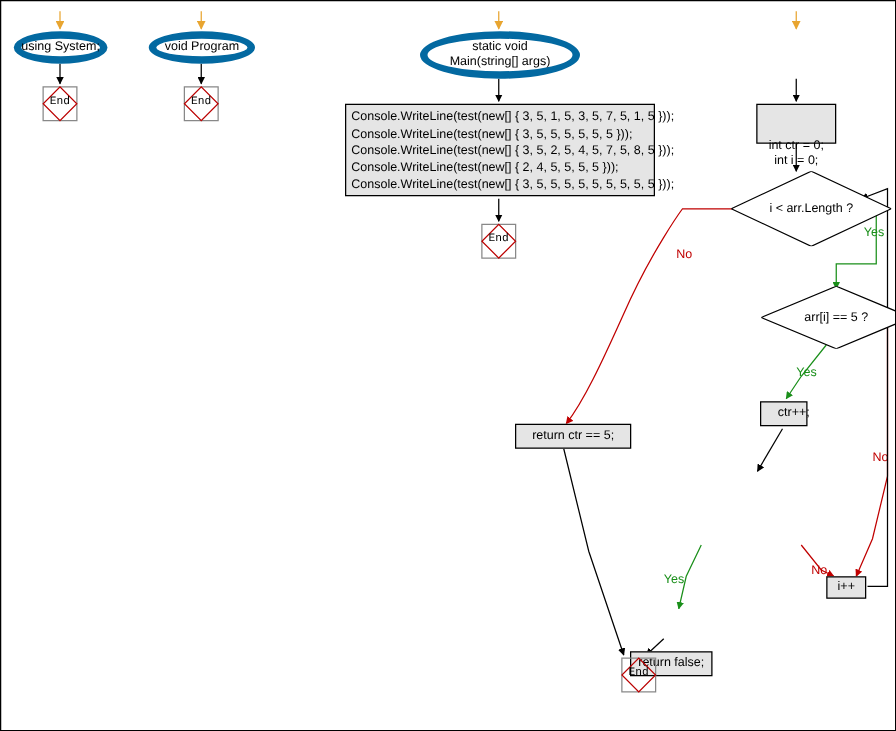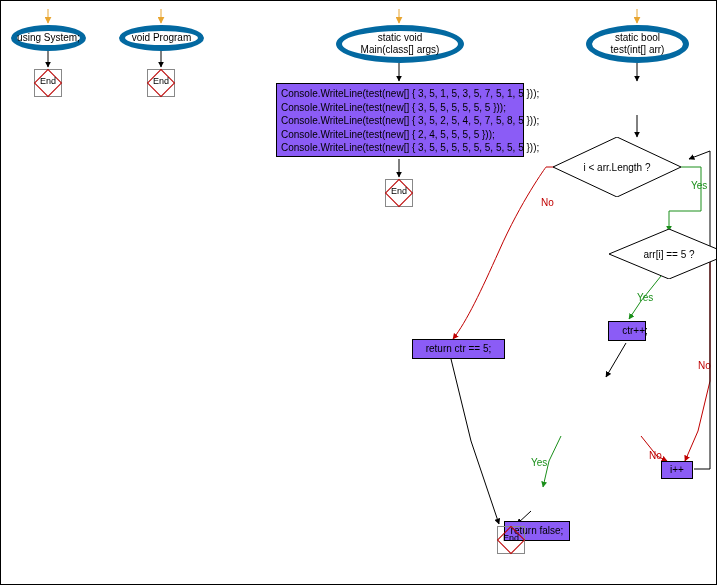--- a/index.html
+++ b/index.html
@@ -28,33 +28,34 @@
   }
   .ellipse {
     border: 6px solid #0369a1;
     border-radius: 50%;
     display: flex;
     align-items: center;
     justify-content: center;
   }
   .rect {
     border: 1px solid #000;
-    background: #8b5cf6;
+    background: #e5e5e5;
   }
   .rect > span {
     display: flex;
     flex-direction: column;
     align-items: center;
     justify-content: center;
     height: 100%;
   }
   .endbox {
     position: absolute;
     width: 28px;
     height: 28px;
+    font-family: Liberation Mono, monospace;
   }
   .endbox .sq {
     position: absolute;
     width: 28px;
     height: 28px;
     border: 1px solid #888;
     box-sizing: border-box;
   }
   .endbox .dia {
     position: absolute;
@@ -186,43 +187,43 @@
     <span>void Program</span>
   </div>
   <div class="endbox" style="left:146px; top:68px;">
     <div class="sq"></div>
       <div class="dia"></div>
     <div class="lbl">End</div>
   </div>
 
   <div class="node ellipse" style="left:335px; top:24px; width:128px; height:38px; white-space:pre;">
     <span>static void
-Main(class[] args)</span>
+Main(string[] args)</span>
   </div>
 
   <div class="node rect codeblock" style="left:275px; top:82px; width:248px; height:74px;">
     <div>Console.WriteLine(test(new[] { 3, 5, 1, 5, 3, 5, 7, 5, 1, 5 }));</div>
     <div>Console.WriteLine(test(new[] { 3, 5, 5, 5, 5, 5, 5 }));</div>
     <div>Console.WriteLine(test(new[] { 3, 5, 2, 5, 4, 5, 7, 5, 8, 5 }));</div>
     <div>Console.WriteLine(test(new[] { 2, 4, 5, 5, 5, 5 }));</div>
     <div>Console.WriteLine(test(new[] { 3, 5, 5, 5, 5, 5, 5, 5, 5, 5 }));</div>
   </div>
   <div class="endbox" style="left:384px; top:178px;">
     <div class="sq"></div>
       <div class="dia"></div>
     <div class="lbl">End</div>
   </div>
 
-  <div class="node ellipse" style="left:585px; top:24px; width:103px; height:38px; white-space:pre;">
-    <span>static bool
-test(int[] arr)</span>
-  </div>
-
-
-  <div class="diamond" style="left:552px; top:136px; width:128px; height:60px;">
+
+  <div class="node rect" style="left:604px; top:82px; width:64px; height:32px; white-space:pre; font-size:10px;">
+    <span>int ctr = 0;
+int i = 0;</span>
+  </div>
+
+  <div class="diamond" style="left:584px; top:136px; width:128px; height:60px;">
     <svg width="128" height="60">
         <polygon points="64,0 128,30 64,60 0,30" fill="#fff" stroke="#000"></polygon>
       </svg>
     <div class="dtxt">i &lt; arr.Length ?</div>
   </div>
 
   <div class="diamond" style="left:608px; top:228px; width:120px; height:50px;">
     <svg width="120" height="50">
         <polygon points="60,0 120,25 60,50 0,25" fill="#fff" stroke="#000"></polygon>
       </svg>

